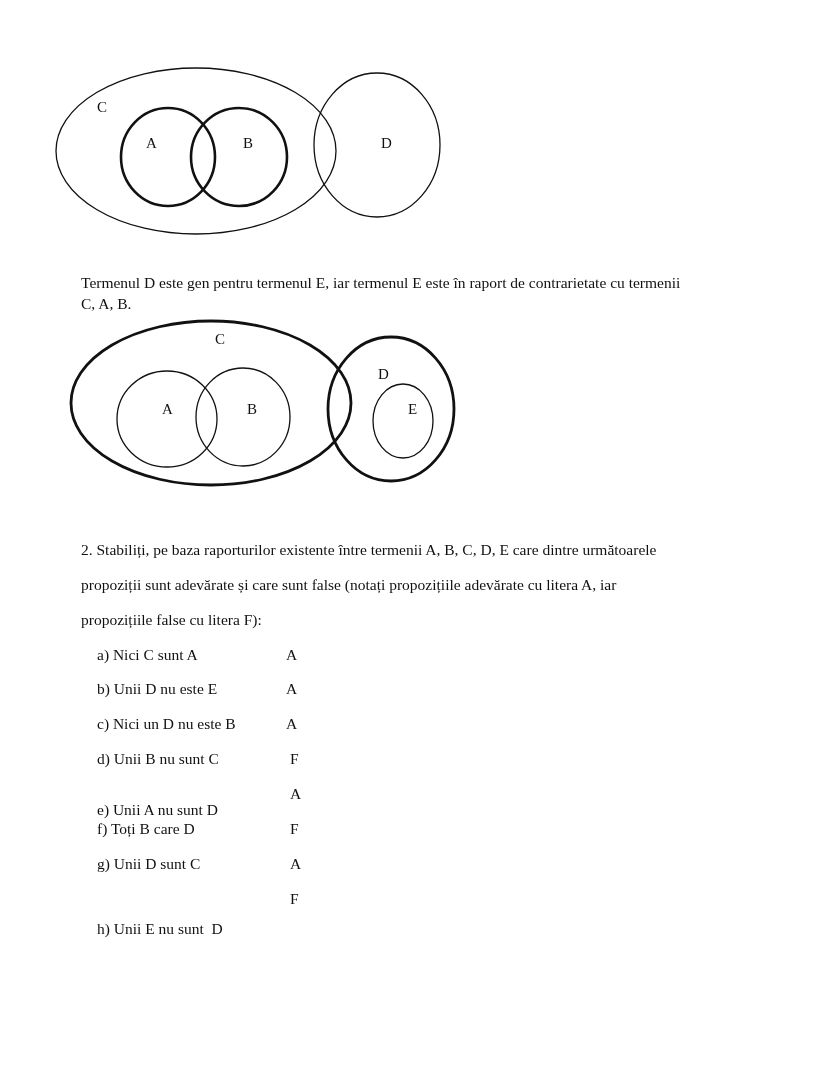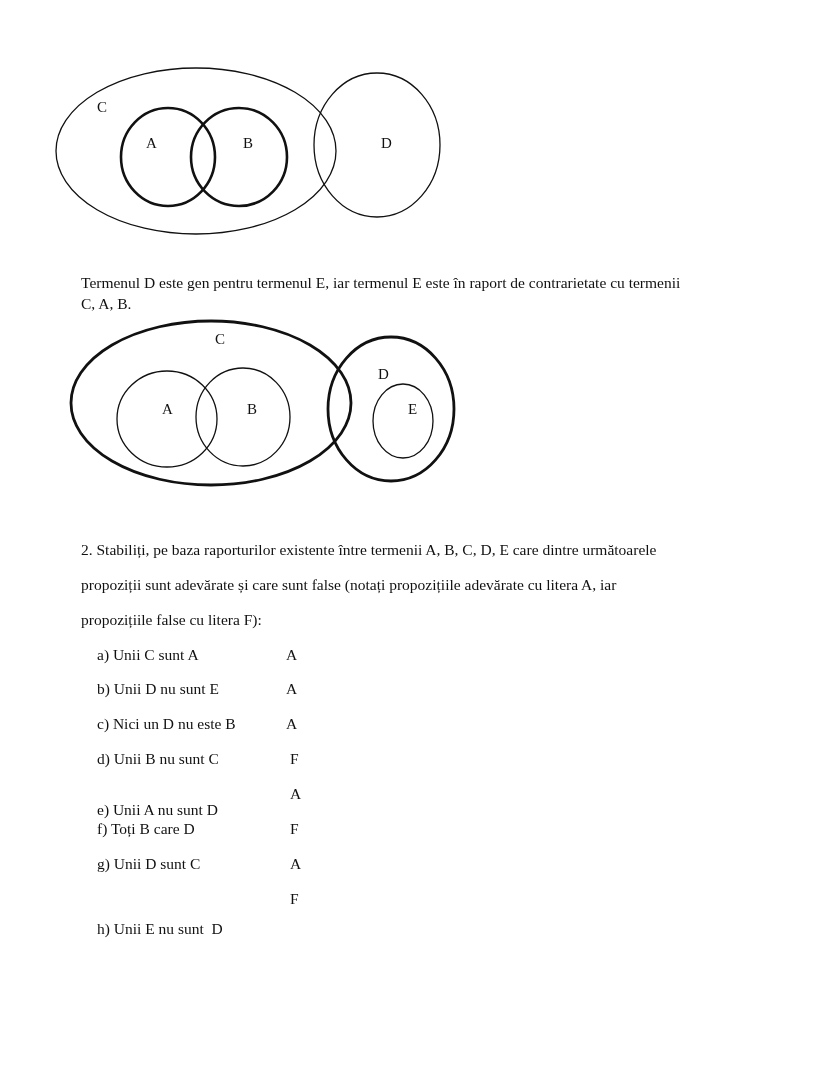--- a/index.html
+++ b/index.html
@@ -74,24 +74,24 @@
   <text x="247" y="414">B</text>
   <text x="378" y="379">D</text>
   <text x="408" y="414">E</text>
 </svg>
 
 <p class="para" style="top:540px;text-align:right;">2. Stabiliți, pe baza raporturilor existente între termenii A, B, C, D, E care dintre următoarele</p>
 <p class="para" style="top:575px;">propoziții sunt adevărate și care sunt false (notați propozițiile adevărate cu litera A, iar</p>
 <p class="para" style="top:610px;">propozițiile false cu litera F):</p>
 
 <div>
-  <span class="item" style="top:645px;">a) Unii C sunt A</span>
+  <span class="item" style="top:645px;">a) Nici C sunt A</span>
   <span class="answer" style="top:645px; left:286px;">A</span>
 
-  <span class="item" style="top:679px;">b) Unii D nu sunt E</span>
+  <span class="item" style="top:679px;">b) Unii D nu este E</span>
   <span class="answer" style="top:679px; left:286px;">A</span>
 
   <span class="item" style="top:714px;">c) Nici un D nu este B</span>
   <span class="answer" style="top:714px; left:286px;">A</span>
 
   <span class="item" style="top:749px;">d) Unii B nu sunt C</span>
   <span class="answer" style="top:749px; left:290px;">F</span>
 
   <span class="item" style="top:800px;text-align:center;">e) Unii A nu sunt D</span>
   <span class="answer" style="top:784px; left:290px;">A</span>

